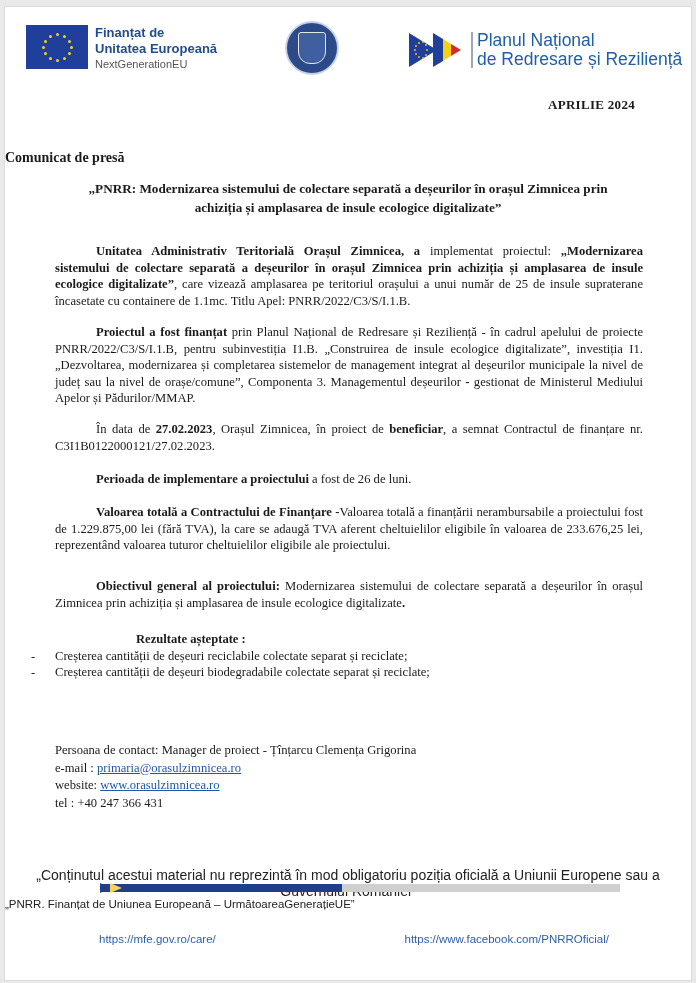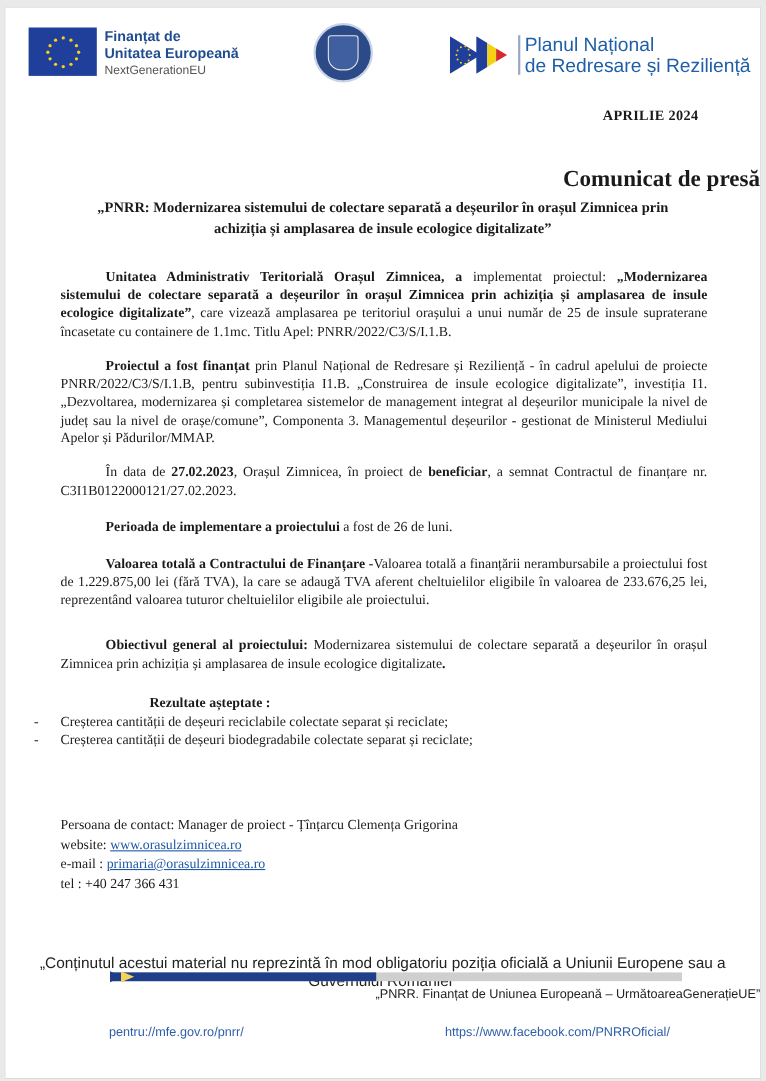--- a/index.html
+++ b/index.html
@@ -26,41 +26,41 @@
   }
   .gov-seal .inner { width: 26px; height: 30px; background: #3f5fa0; border: 1px solid #e6e6e6; border-radius: 3px 3px 12px 12px; }
 
   .pnrr-logo { position: absolute; left: 404px; top: 24px; display: flex; align-items: center; }
   .pnrr-mark { position: relative; width: 60px; height: 34px; }
   .pnrr-sep { width: 2px; height: 36px; background: #9aa7c0; margin: 0 4px 0 2px; }
   .pnrr-text { font-family: "Liberation Sans", sans-serif; color: #1f5fa8; font-size: 17.5px; line-height: 19px; }
 
   .date { position: absolute; right: 56px; top: 90px; font-weight: bold; font-size: 13px; letter-spacing: 0.3px; }
 
-  .title { position: absolute; left: 0; width: 100%; top: 143px; text-align: right; font-weight: bold; font-size: 21px; }
+  .title { position: absolute; left: 0; width: 100%; top: 143px; text-align: left; font-weight: bold; font-size: 14px; }
   .subtitle { position: absolute; left: 40px; right: 40px; top: 172px; text-align: center; font-weight: bold; font-size: 13.2px; line-height: 19px; }
 
   .body { position: absolute; left: 50px; width: 588px; font-size: 12.6px; line-height: 16.5px; text-align: justify; }
   .body p { margin: 0; text-indent: 41px; }
   .b { font-weight: bold; }
 
   .results { position: absolute; left: 26px; width: 612px; top: 624px; font-size: 12.6px; line-height: 16.5px; }
   .results .head { margin-left: 105px; font-weight: bold; }
   .results .item { display: flex; }
   .results .dash { width: 24px; }
 
   .contact { position: absolute; left: 50px; top: 735px; font-size: 12.6px; line-height: 17.5px; }
   .contact a { color: #1f58a8; text-decoration: underline; }
 
   .disclaimer { position: absolute; left: 0; width: 100%; top: 860px; text-align: center; font-family: "Liberation Sans", sans-serif; font-size: 14px; color: #222; }
   .bar { position: absolute; left: 95px; top: 877px; width: 520px; height: 8px; background: #cfcfcf; }
   .bar .blue { position: absolute; left: 0; top: 0; width: 242px; height: 8px; background: #1f3f8a; }
   .bar .arrow1 { position: absolute; left: 0; top: -1px; width: 0; height: 0; border-top: 5px solid transparent; border-bottom: 5px solid transparent; border-left: 11px solid #1f3f8a; }
   .bar .arrow2 { position: absolute; left: 10px; top: -1px; width: 0; height: 0; border-top: 5px solid transparent; border-bottom: 5px solid transparent; border-left: 12px solid #f3d35a; }
-  .footer-tag { position: absolute; left: 0; width: 100%; top: 891px; text-align: right; font-family: "Liberation Sans", sans-serif; font-size: 11.5px; color: #222; }
+  .footer-tag { position: absolute; left: 0; width: 100%; top: 891px; text-align: left; font-family: "Liberation Sans", sans-serif; font-size: 11.5px; color: #222; }
   .footer-links { position: absolute; left: 94px; right: 82px; top: 926px; display: flex; justify-content: space-between; font-family: "Liberation Sans", sans-serif; font-size: 11.5px; }
   .footer-links a { color: #2e5ea8; text-decoration: none; }
 </style>
 </head>
 <body>
 
 <div class="page">
 
   <div class="eu-logo">
     <div class="eu-flag">
@@ -155,29 +155,29 @@
       <span>Creșterea cantității de deșeuri reciclabile colectate separat și reciclate;</span>
     </div>
     <div class="item">
       <span class="dash">-</span>
       <span>Creșterea cantității de deșeuri biodegradabile colectate separat și reciclate;</span>
     </div>
   </div>
 
   <div class="contact">
     <div>Persoana de contact: Manager de proiect -  Țînțarcu Clemența Grigorina</div>
+    <div><span>e-mail : </span><a href="#">primaria@orasulzimnicea.ro</a></div>
     <div><span>website: </span><a href="#">www.orasulzimnicea.ro</a></div>
-    <div><span>e-mail : </span><a href="#">primaria@orasulzimnicea.ro</a></div>
     <div>tel : +40 247 366 431</div>
   </div>
 
   <div class="disclaimer">„Conținutul acestui material nu reprezintă în mod obligatoriu poziția oficială a Uniunii Europene sau a Guvernului României”</div>
   <div class="bar">
     <div class="blue"></div>
     <div class="arrow1"></div>
     <div class="arrow2"></div>
   </div>
   <div class="footer-tag">„PNRR. Finanțat de Uniunea Europeană – UrmătoareaGenerațieUE”</div>
   <div class="footer-links">
-    <a href="#">pentru://mfe.gov.ro/pnrr/</a>
+    <a href="#">https://mfe.gov.ro/care/</a>
     <a href="#">https://www.facebook.com/PNRROficial/</a>
   </div>
 </div>
 
 </body></html>

